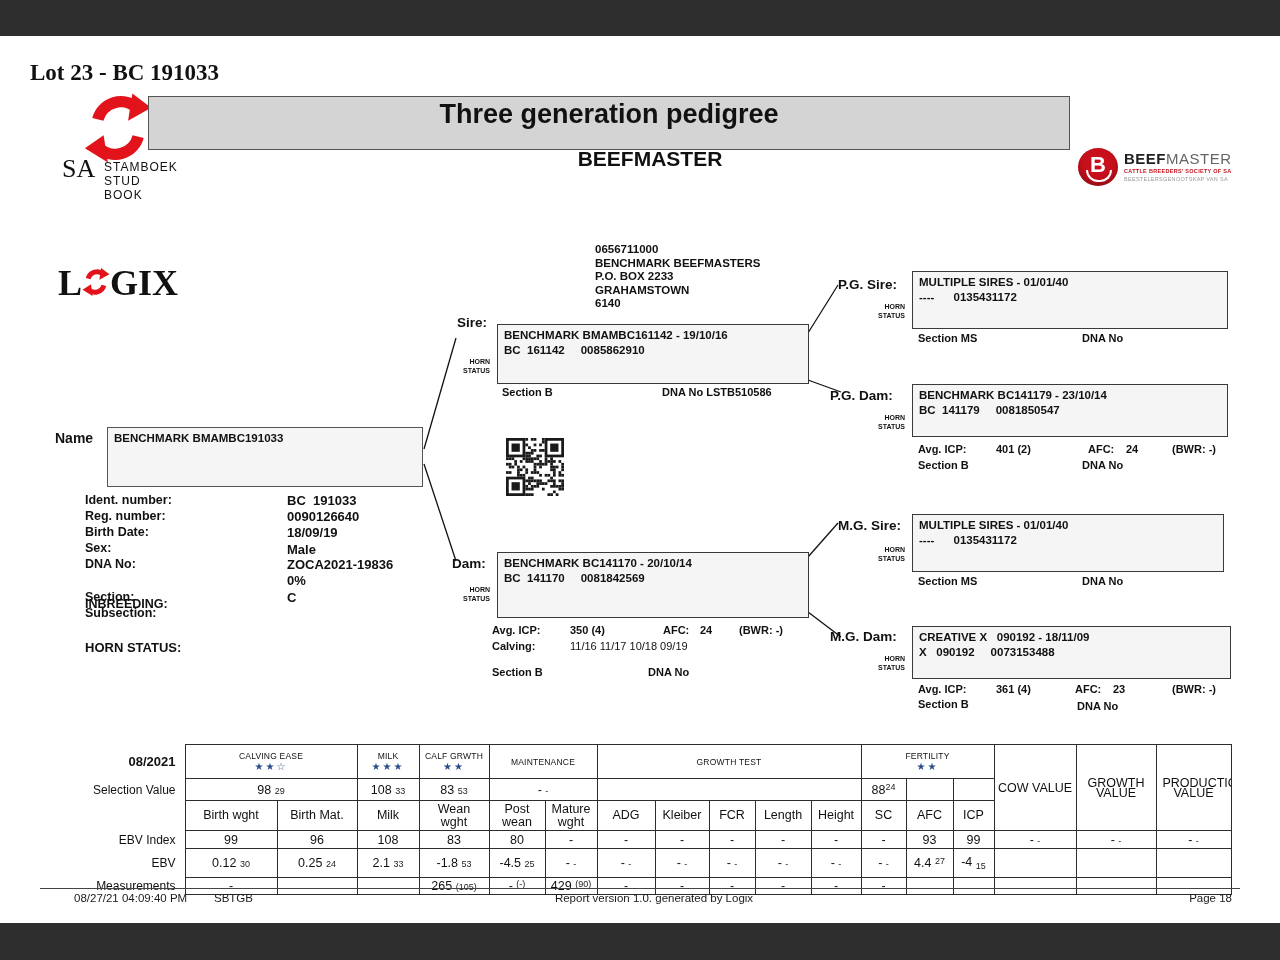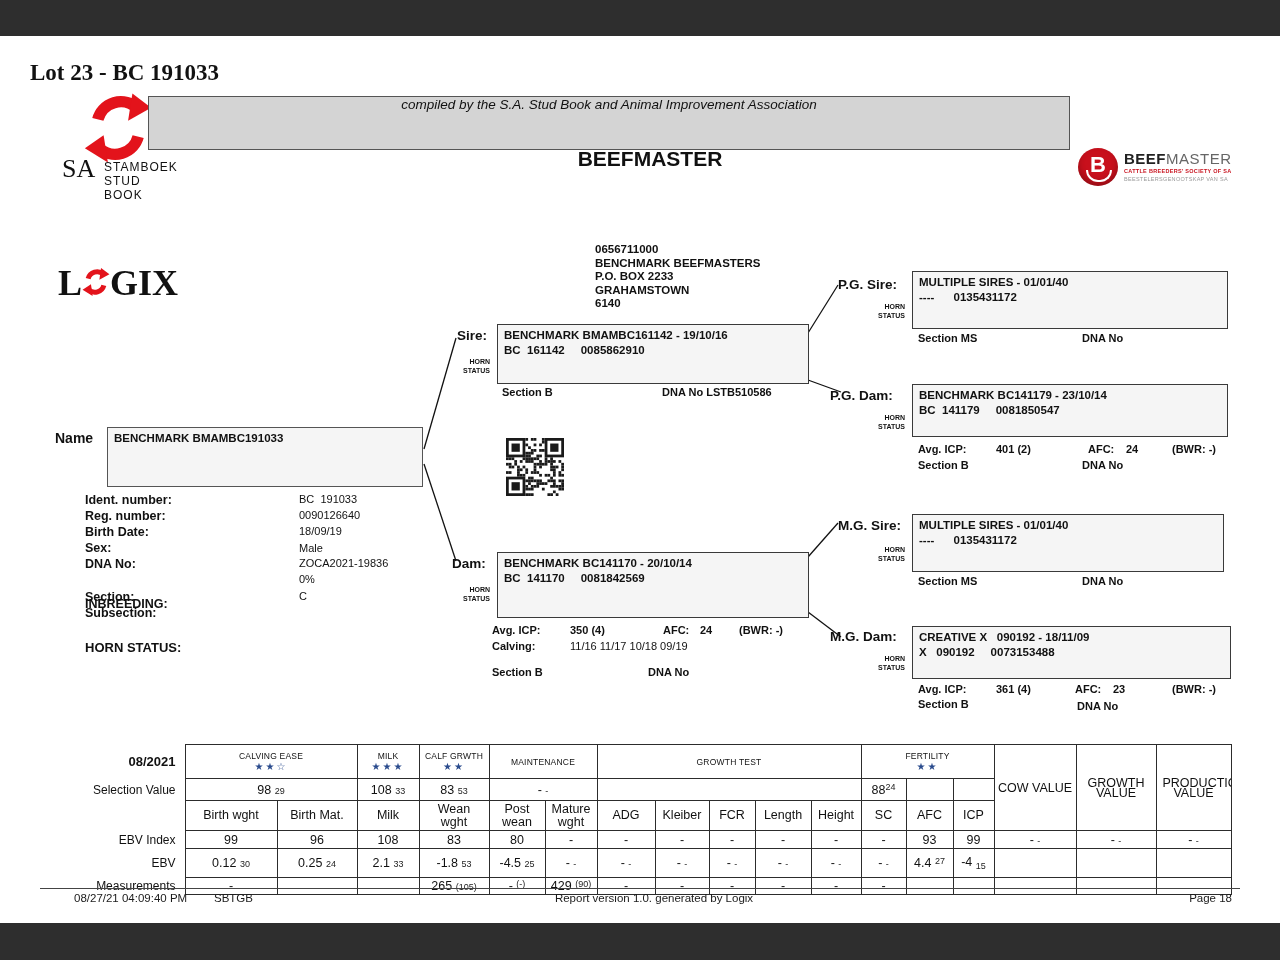--- a/index.html
+++ b/index.html
@@ -12,21 +12,21 @@
   .serif{font-family:"Liberation Serif", serif;}
   
   .pbox{position:absolute;background:#f5f5f5;border:1.5px solid #3a3a3a;
         padding:3px 6px;font-weight:bold;font-size:11.5px;line-height:15px;}
   .plabel{position:absolute;font-weight:bold;font-size:13.5px;}
   .horn{position:absolute;font-weight:bold;font-size:7px;line-height:8.5px;text-align:right;width:36px;}
   .info{position:absolute;font-weight:bold;font-size:11px;}
   
   .addr{position:absolute;font-weight:bold;font-size:11.5px;line-height:13.5px;}
   .fl{position:absolute;left:85px;font-weight:bold;font-size:12.5px;}
-  .fv{position:absolute;left:299px;font-weight:normal;font-size:11px;}
+  .fv{position:absolute;left:287px;font-weight:bold;font-size:13px;}
   
   .ebv-wrap{position:absolute;left:85px;top:744px;}
   table.ebv{border-collapse:collapse;table-layout:fixed;}
   table.ebv td{border:1.2px solid #2c2c2c;text-align:center;vertical-align:middle;
                padding:0;font-size:12.5px;overflow:hidden;}
   table.ebv td.lbl{border:none;text-align:right;padding-right:9px;font-size:12px;}
   .grp{font-size:8.5px;letter-spacing:.2px;line-height:10px;}
   .stars{font-size:10px;letter-spacing:2px;color:#2a4b8d;line-height:11px;}
   .selv{font-size:14.5px;}
   .acc{font-size:9px;color:#222;margin-top:20px;}
@@ -61,21 +61,21 @@
     <polygon points="30,60 4,78 36,98" fill="#e3131b"></polygon>
   </svg>
   <span class="abs serif" style="left:0;top:62px;font-size:26px;">SA</span>
   <div class="abs" style="left:42px;top:68px;font-size:12px;letter-spacing:1px;">
     <div>STAMBOEK</div>
     <div>STUD BOOK</div>
   </div>
 </div>
 
 <div class="title-box">
-  <div style="font-size:13.5px;font-style:italic;line-height:15px;">compiled by the S.A. Stud Book and Animal Improvement Association</div>
+  <div class="b" style="font-size:27px;line-height:32px;margin-top:1px;">Three generation pedigree</div>
 </div>
 <div class="abs b" style="left:250px;top:147px;width:800px;text-align:center;font-size:21px;">BEEFMASTER</div>
 
 <div class="abs" style="left:1078px;top:146px;width:160px;height:50px;">
   <div class="bm-circle" style="left:0;top:2px;">
     <span>B</span>
     <div class="bm-smile" style="left:8px;top:22px;"></div>
   </div>
   <div class="abs" style="left:46px;top:4px;font-size:15px;letter-spacing:.5px;">
     <span class="b" style="color:#222;">BEEF</span><span style="color:#666;">MASTER</span>
@@ -273,21 +273,21 @@
         <rect x="10" y="10" width="15" height="15" fill="#1a1a1a"></rect>
         <rect x="70" y="0" width="35" height="35" fill="#1a1a1a"></rect>
         <rect x="75" y="5" width="25" height="25" fill="#fff"></rect>
         <rect x="80" y="10" width="15" height="15" fill="#1a1a1a"></rect>
         <rect x="0" y="70" width="35" height="35" fill="#1a1a1a"></rect>
         <rect x="5" y="75" width="25" height="25" fill="#fff"></rect>
         <rect x="10" y="80" width="15" height="15" fill="#1a1a1a"></rect>
       </svg>
 </div>
 
-<div class="plabel" style="left:457px;top:328px;">Sire:</div>
+<div class="plabel" style="left:457px;top:315px;">Sire:</div>
 <div class="horn" style="left:454px;top:358px;">
   <div>HORN</div>
       <div>STATUS</div>
 </div>
 <div class="pbox" style="left:497px;top:324px;width:298px;height:52px;">
   <div class="pre">BENCHMARK BMAMBC161142 - 19/10/16</div>
   <div class="pre">BC  161142     0085862910</div>
 </div>
 <div class="info" style="left:502px;top:386px;">Section B</div>
 <div class="info" style="left:662px;top:386px;">DNA No LSTB510586</div>

